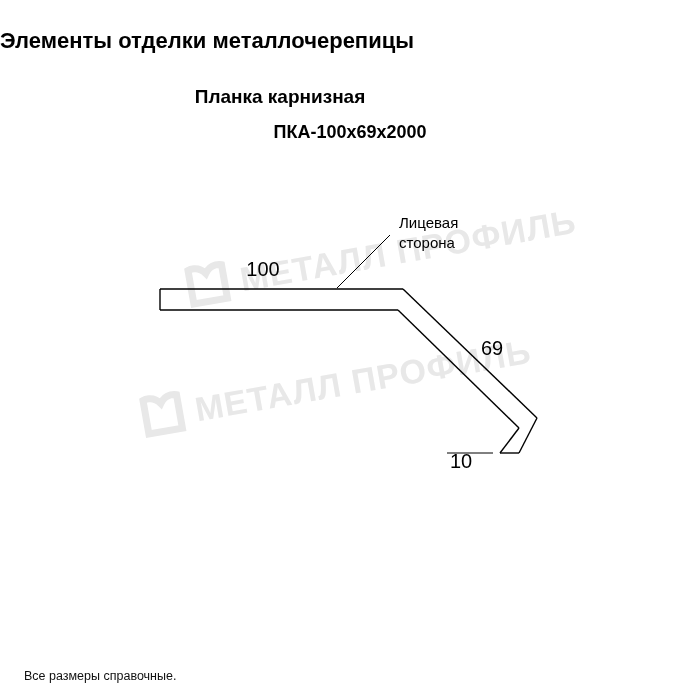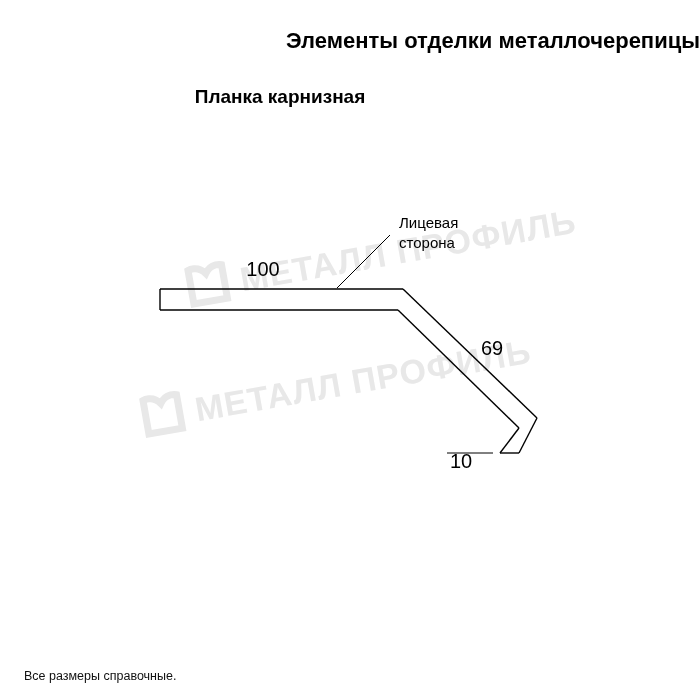--- a/index.html
+++ b/index.html
@@ -18,21 +18,21 @@
   .page {
     position: relative;
     width: 700px;
     height: 700px;
   }
   .title-main {
     position: absolute;
     top: 28px;
     left: 0;
     width: 700px;
-    text-align: right;
+    text-align: left;
     font-size: 22px;
     font-weight: bold;
     letter-spacing: 0px;
   }
   .title-sub {
     position: absolute;
     top: 86px;
     left: 0;
     width: 560px;
     text-align: center;
@@ -80,20 +80,21 @@
     font-family: "Liberation Sans", sans-serif;
   }
 </style>
 </head>
 <body>
 
 <div class="page">
 
   <div class="title-main">Элементы отделки металлочерепицы</div>
   <div class="title-sub">Планка карнизная</div>
+  <div class="title-code">ПКА-100х69х2000</div>
 
   <div class="watermarks">
     <svg width="700" height="420" viewBox="0 0 700 420" xmlns="http://www.w3.org/2000/svg">
       <g opacity="1">
         <g transform="translate(185,85) rotate(-10)">
           <g fill="none" stroke="#e8e8e8" stroke-width="7">
             <path d="M2,6 L2,40 L36,40 L36,6 C36,6 26,2 19,12 C12,2 2,6 2,6 Z"></path>
           </g>
           <text x="52" y="36" font-size="34" font-weight="bold" fill="#e8e8e8" letter-spacing="1">МЕТАЛЛ ПРОФИЛЬ</text>
         </g>

